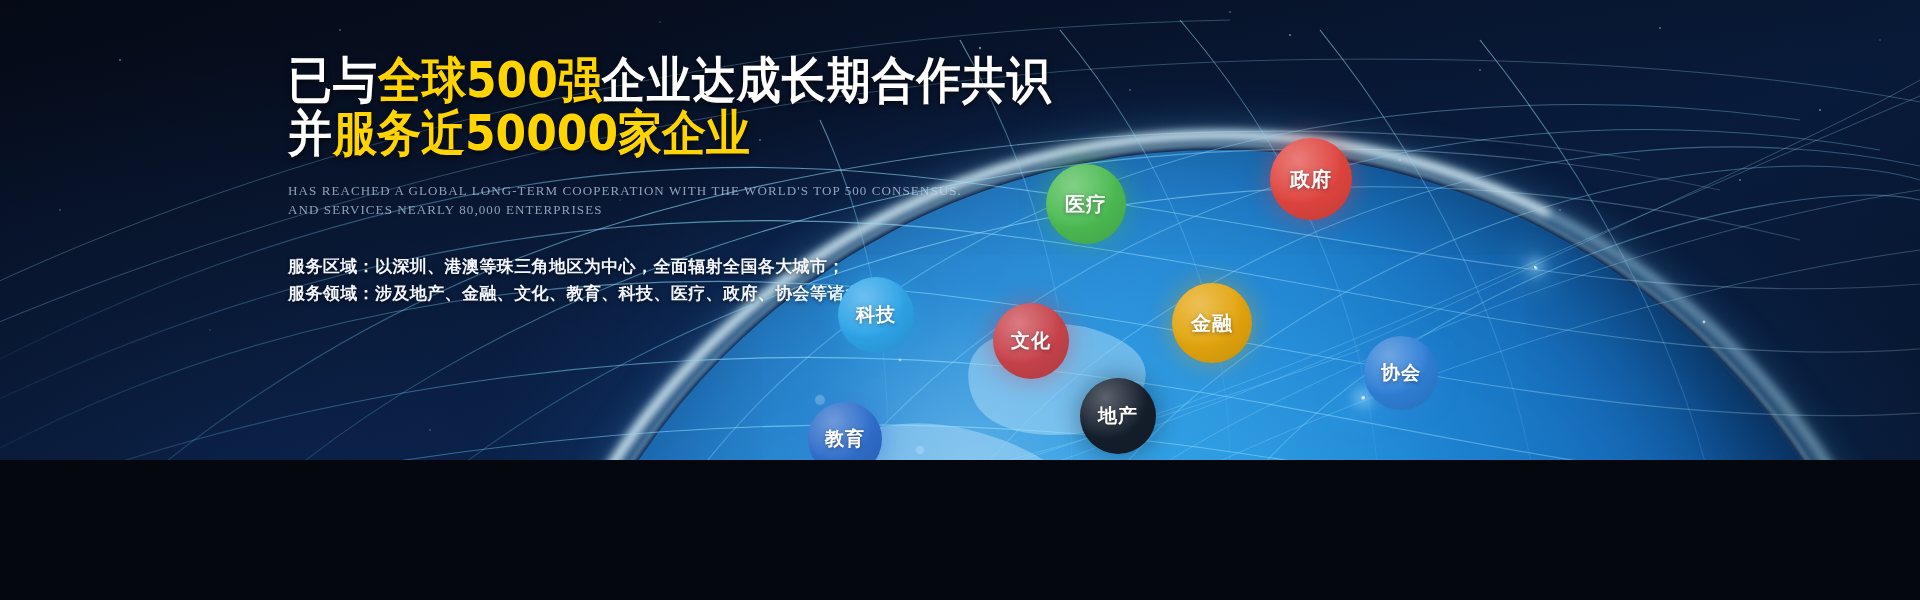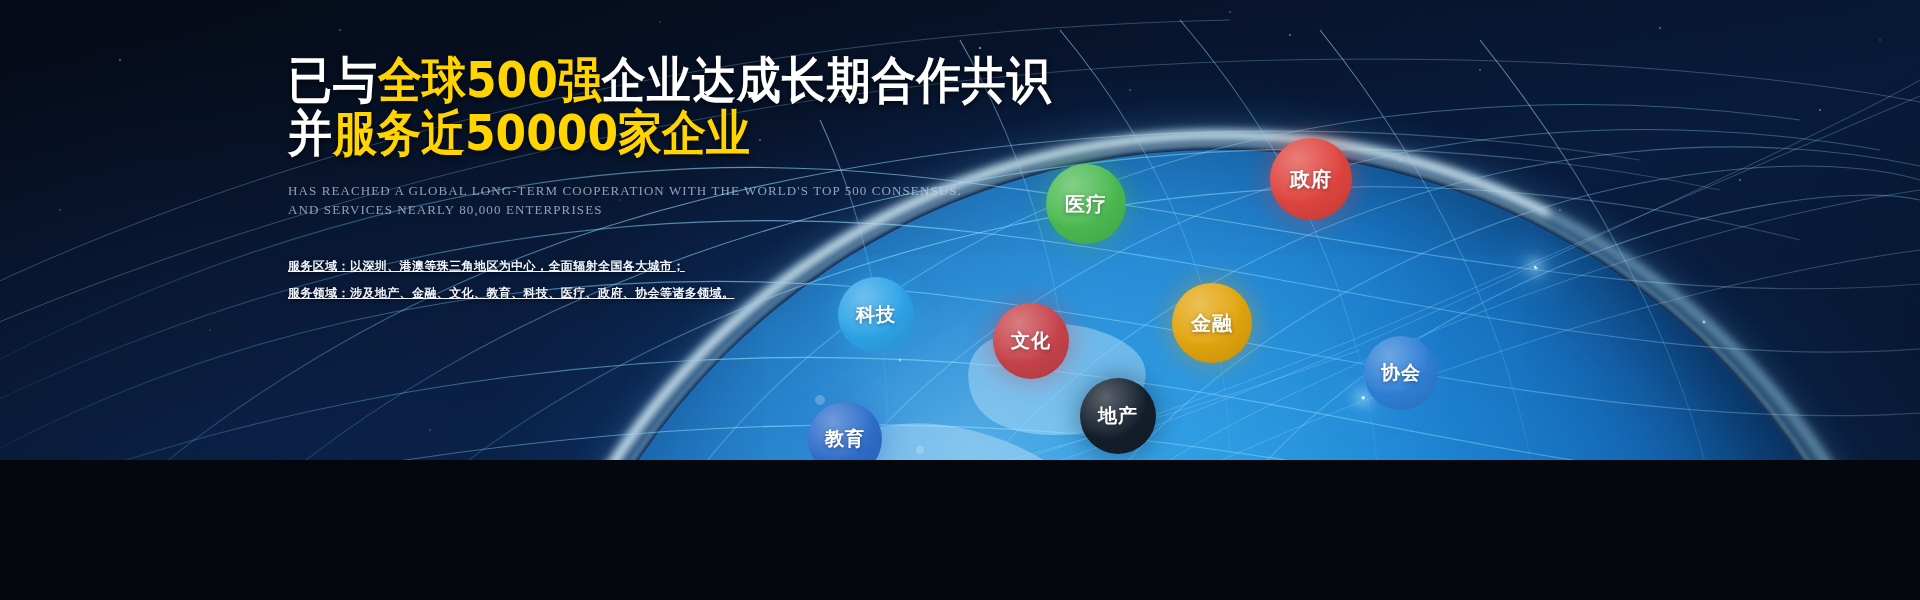--- a/index.html
+++ b/index.html
@@ -82,27 +82,26 @@
     line-height:19px;
     letter-spacing:1.1px;
     color:rgba(196,214,238,0.72);
     white-space:nowrap;
   }
 
   .body-cn{
     margin-top:34px;
     font-family:"DejaVu Sans","Liberation Sans",sans-serif;
     font-weight:bold;
-    font-size:12px;
+    font-size:17px;
     line-height:27px;
     letter-spacing:.4px;
     color:#f2f7ff;
     white-space:nowrap;
     text-shadow:0 1px 4px rgba(0,0,0,.6);
-    text-decoration:underline;
   }
 
   
   .bubble{
     position:absolute;
     border-radius:50%;
     display:flex; align-items:center; justify-content:center;
     font-family:"DejaVu Sans","Liberation Sans",sans-serif;
     font-weight:bold;
     color:#ffffff;

